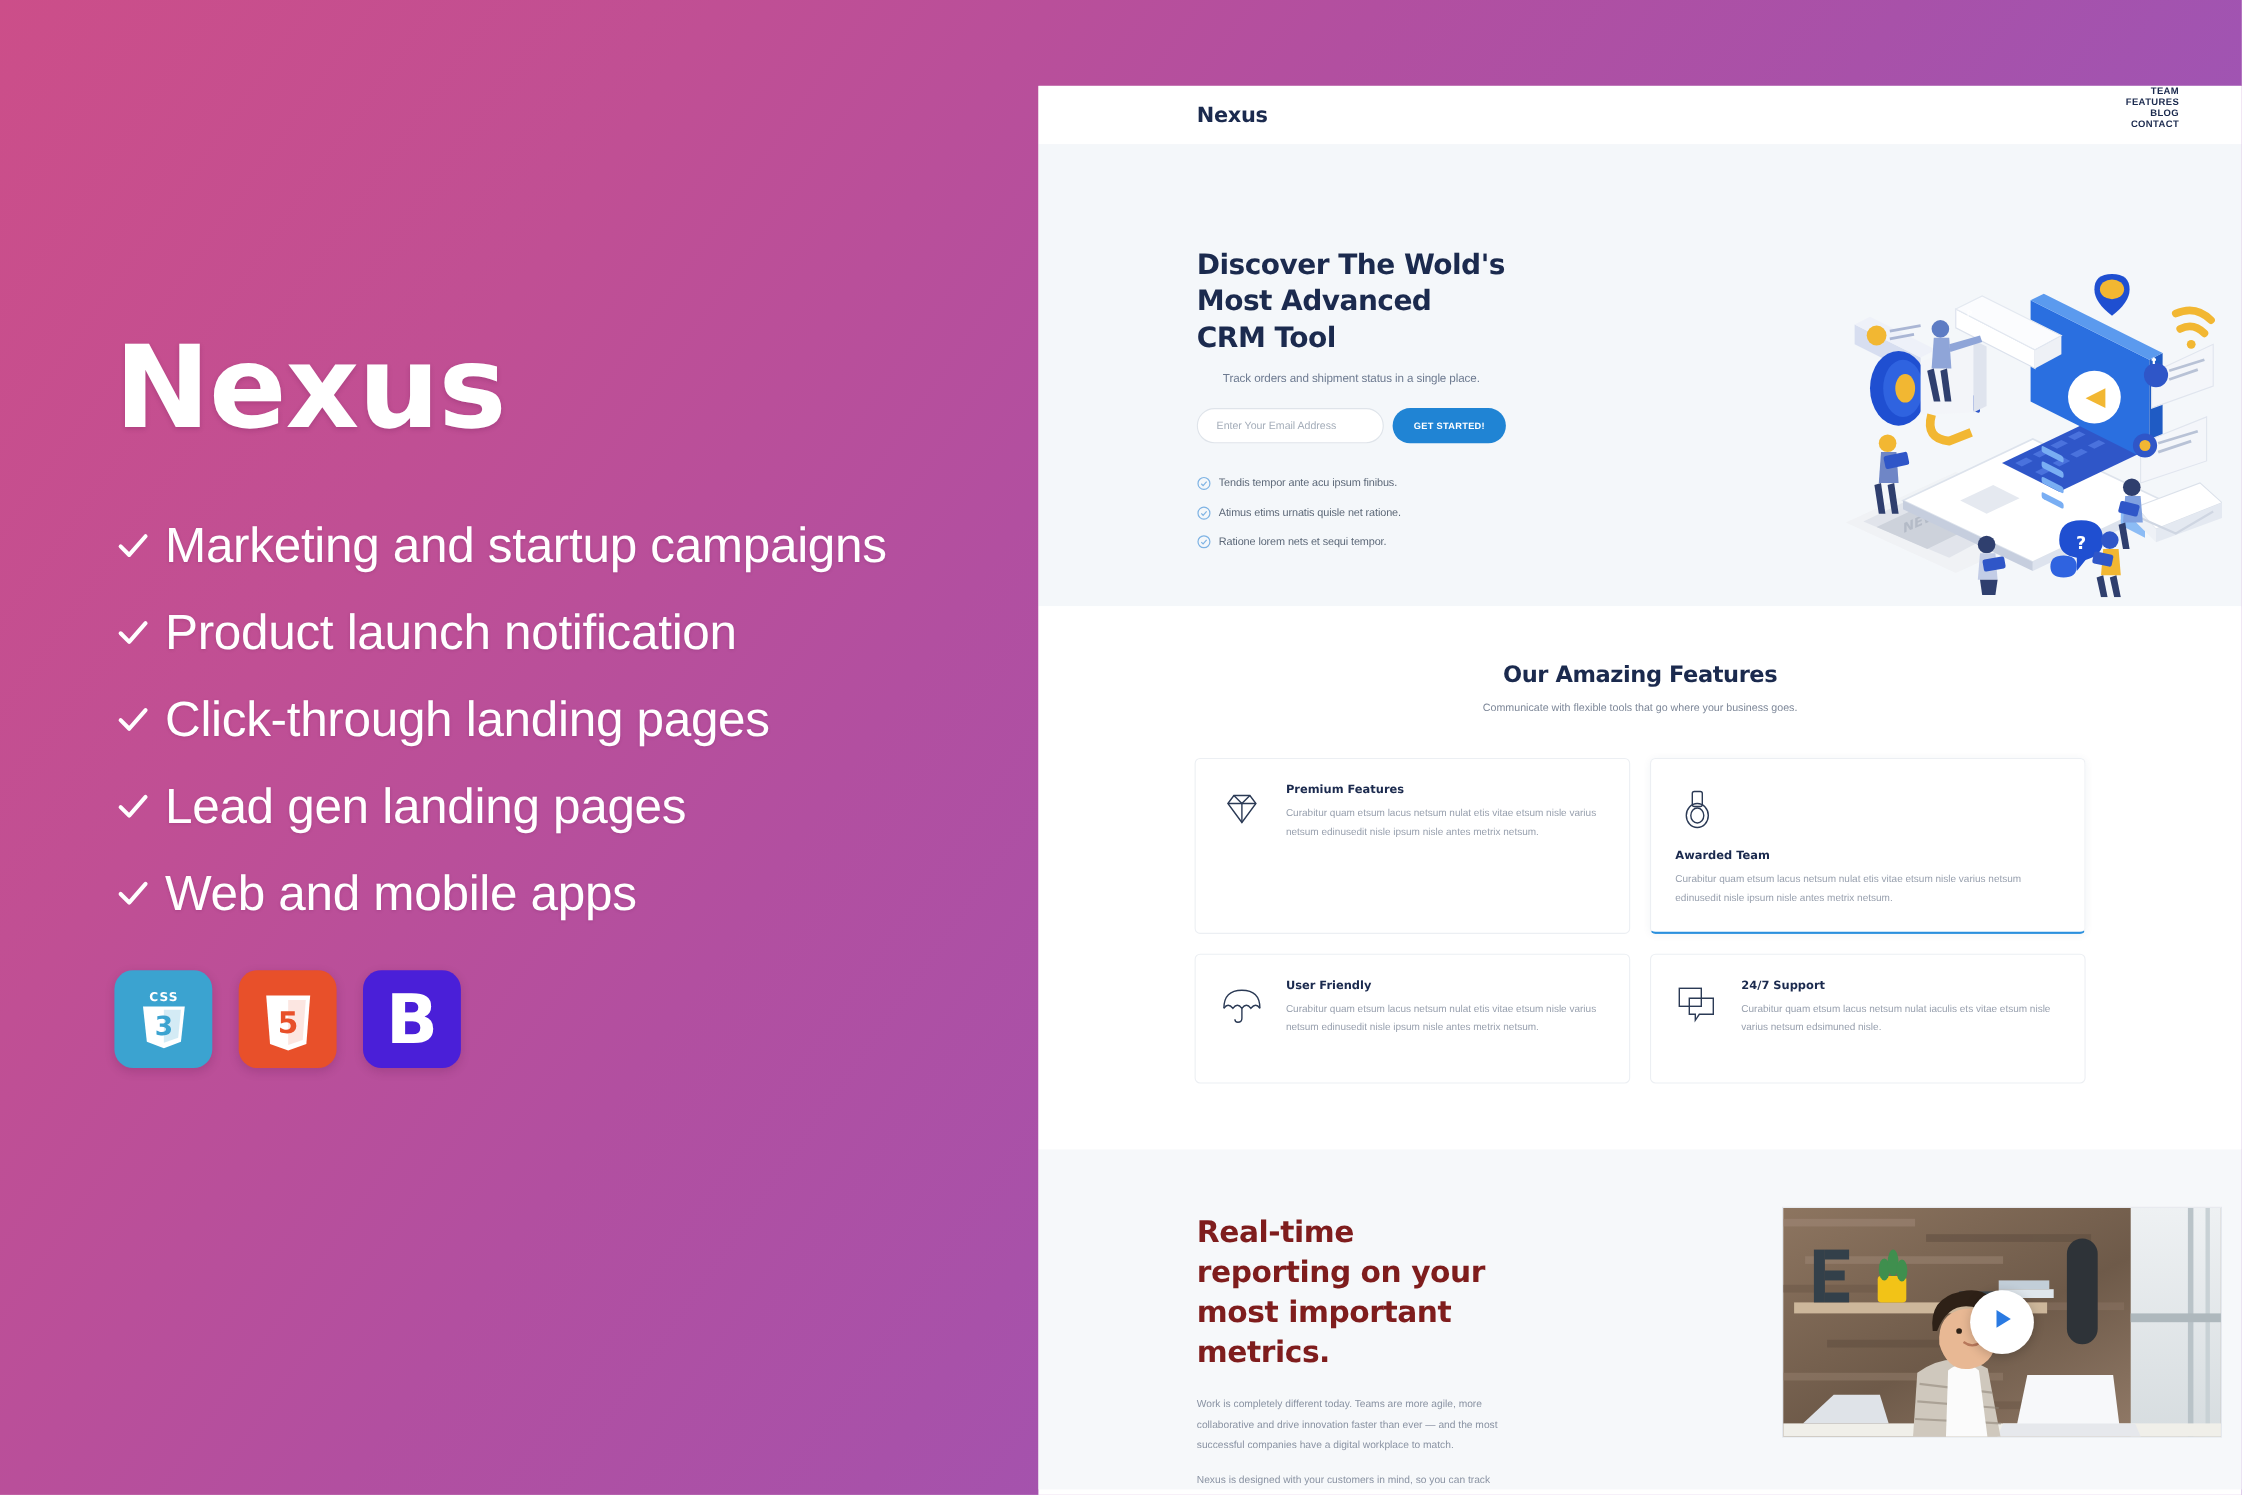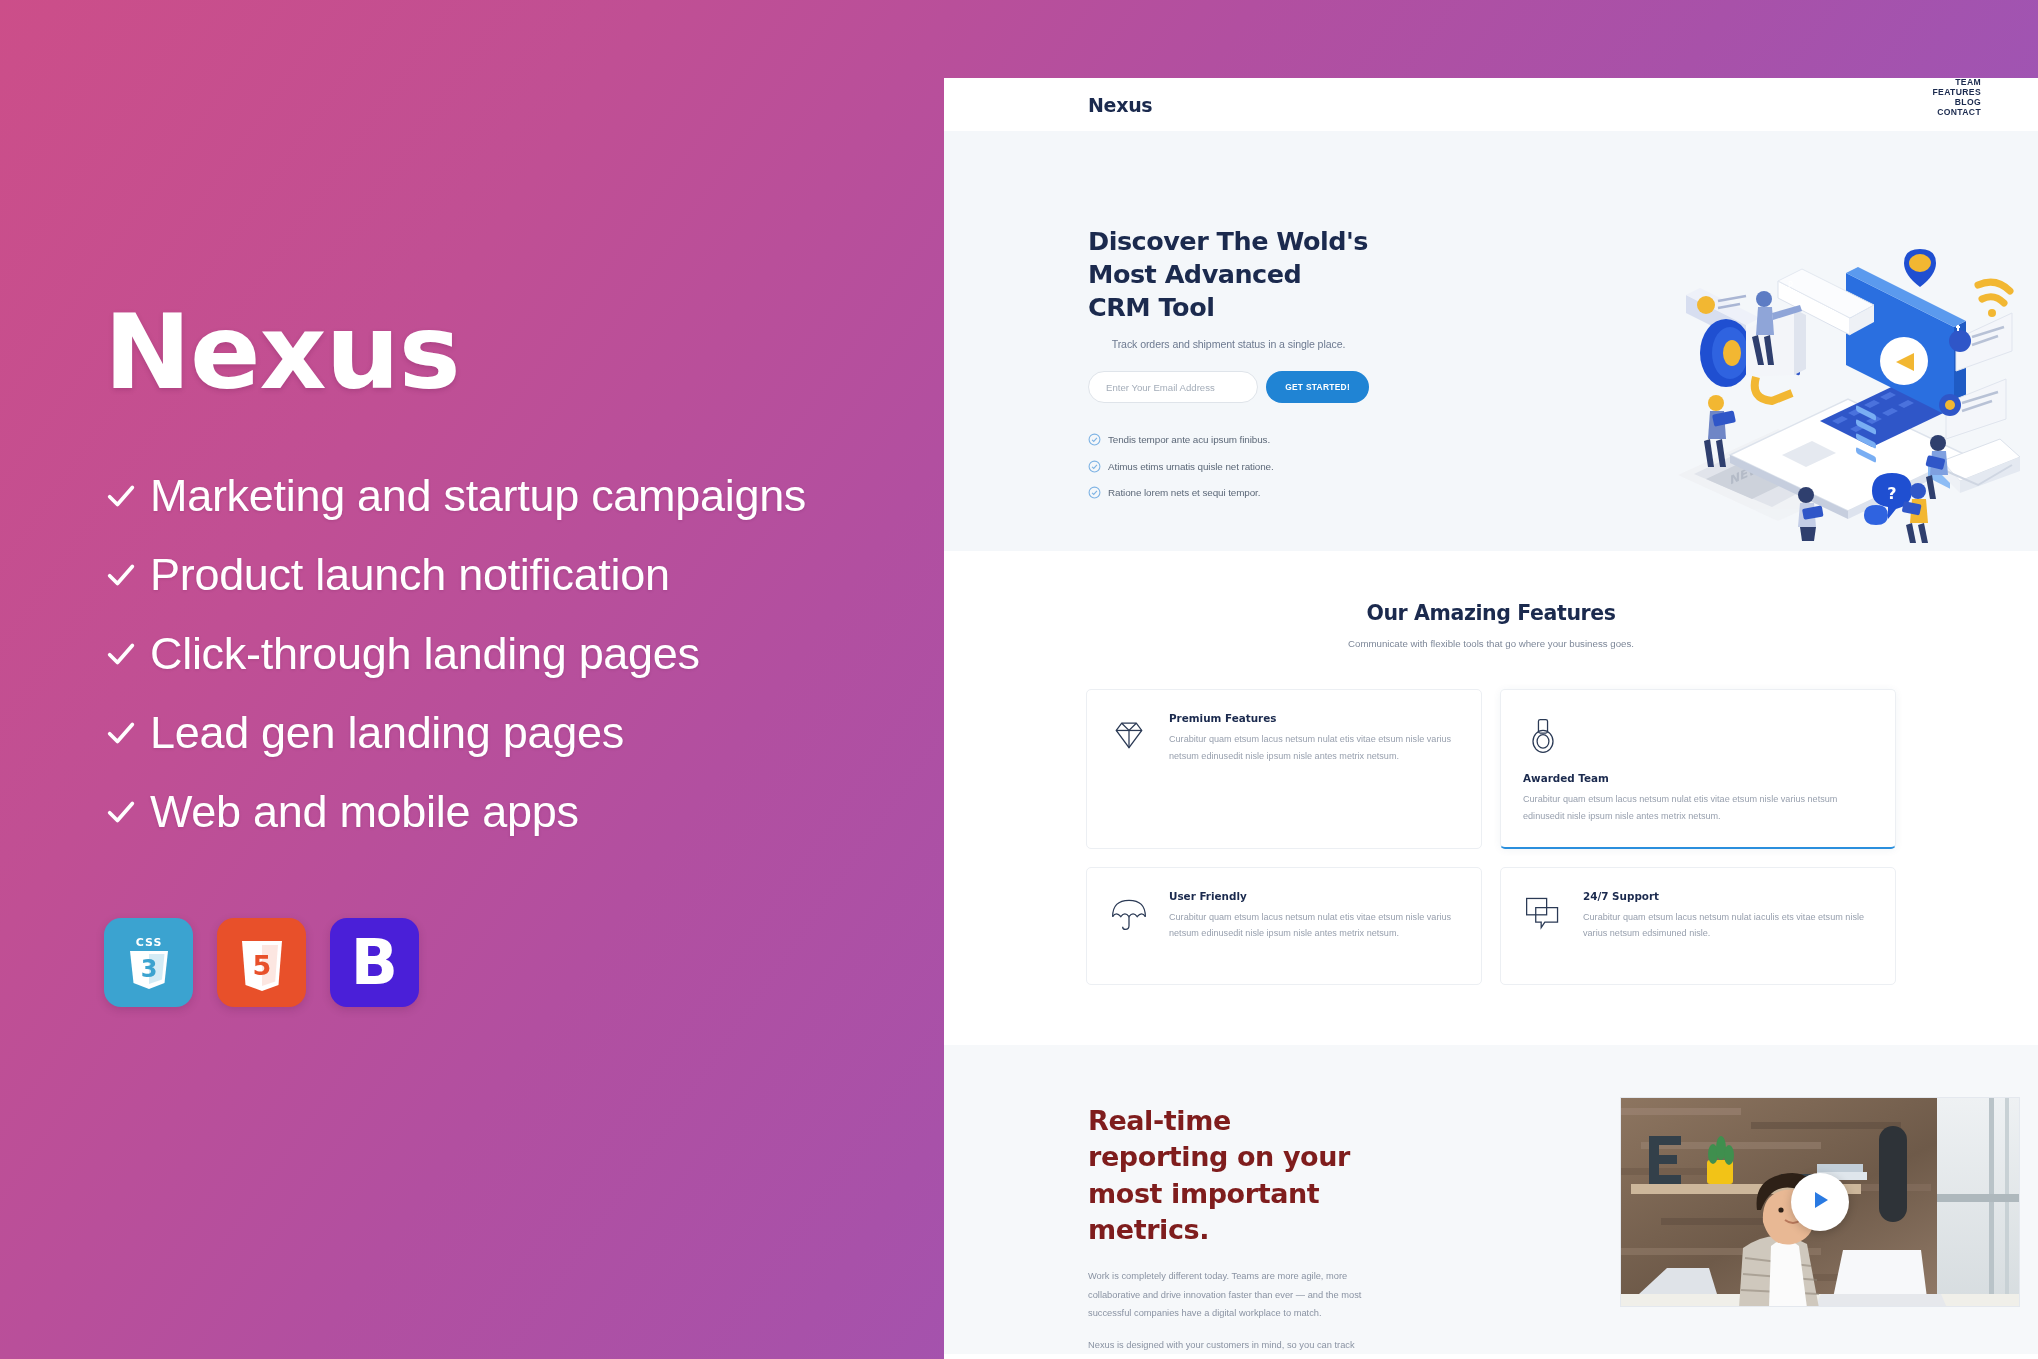--- a/index.html
+++ b/index.html
@@ -25,21 +25,21 @@
     justify-content:flex-start; color:#fff;
   }
   .promo-check svg { display:block; }
   .promo-label {
     font-family:"Liberation Sans", sans-serif;
     font-size:45px; color:#fff; font-weight:400;
     letter-spacing:-.3px; white-space:nowrap;
     text-shadow:0 1px 3px rgba(90,20,70,.18);
   }
 
-  .badges { margin-top:80px; display:flex; gap:24px; }
+  .badges { margin-top:44px; display:flex; gap:24px; }
   .badge {
     width:89px; height:89px; border-radius:17px;
     display:flex; align-items:center; justify-content:center;
     box-shadow:0 3px 9px rgba(70,15,60,.18);
   }
   .badge svg { display:block; }
   .badge-bootstrap-letter {
     font-family:"DejaVu Sans", sans-serif;
     font-size:62px; font-weight:bold; color:#fff; line-height:1;
   }

